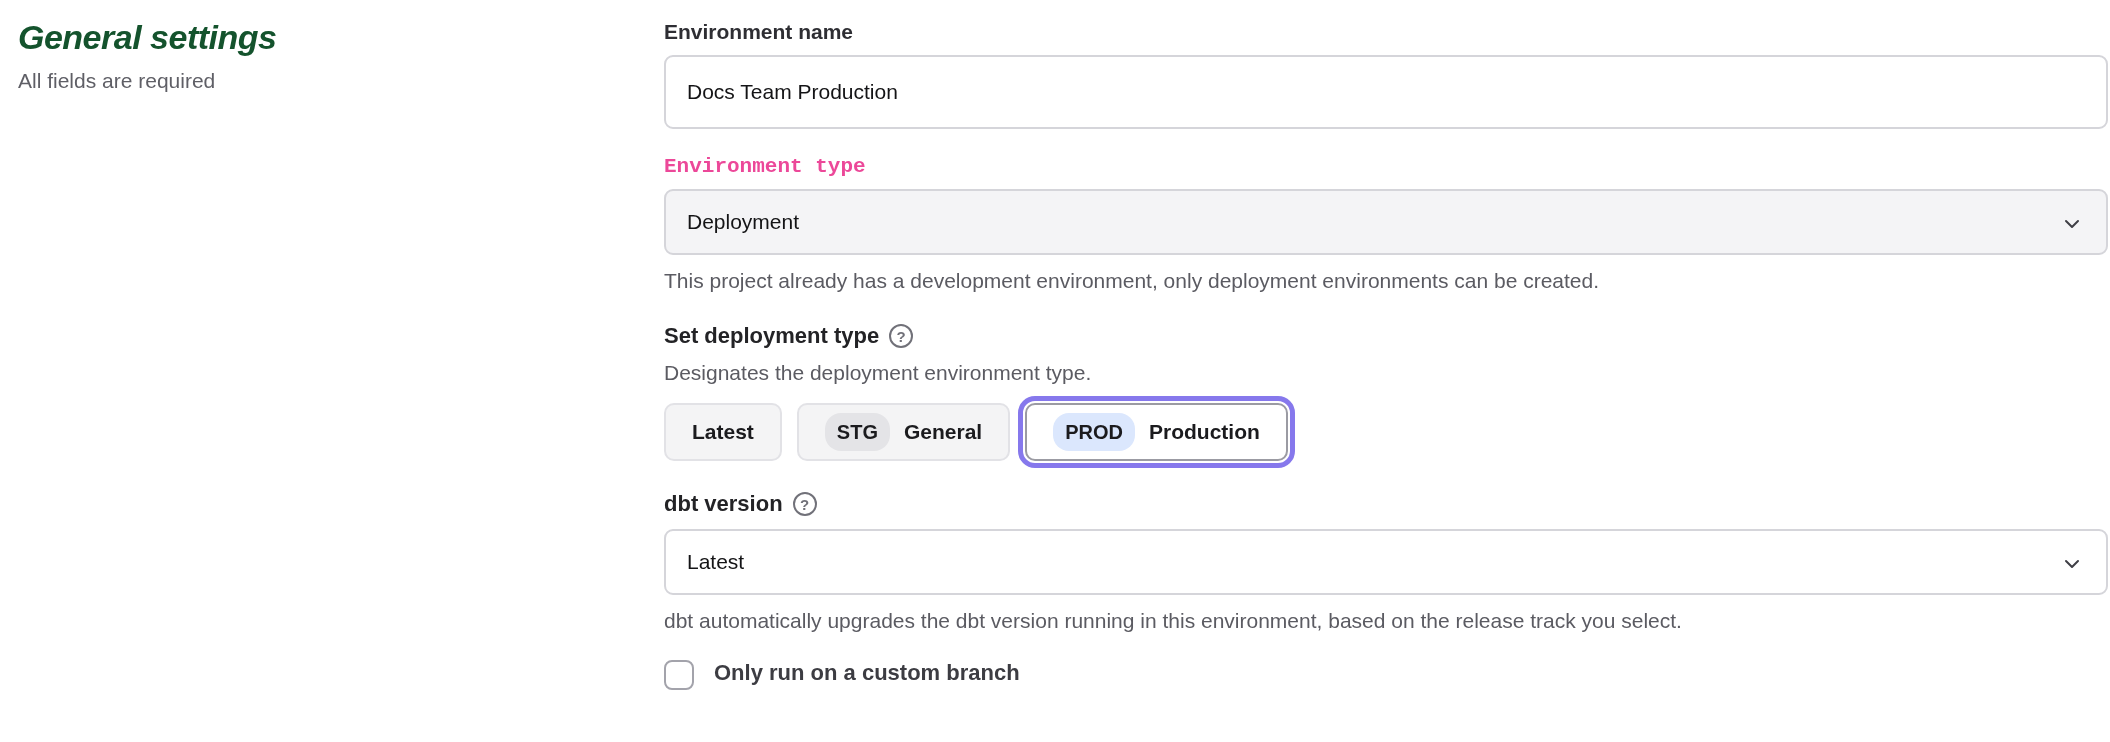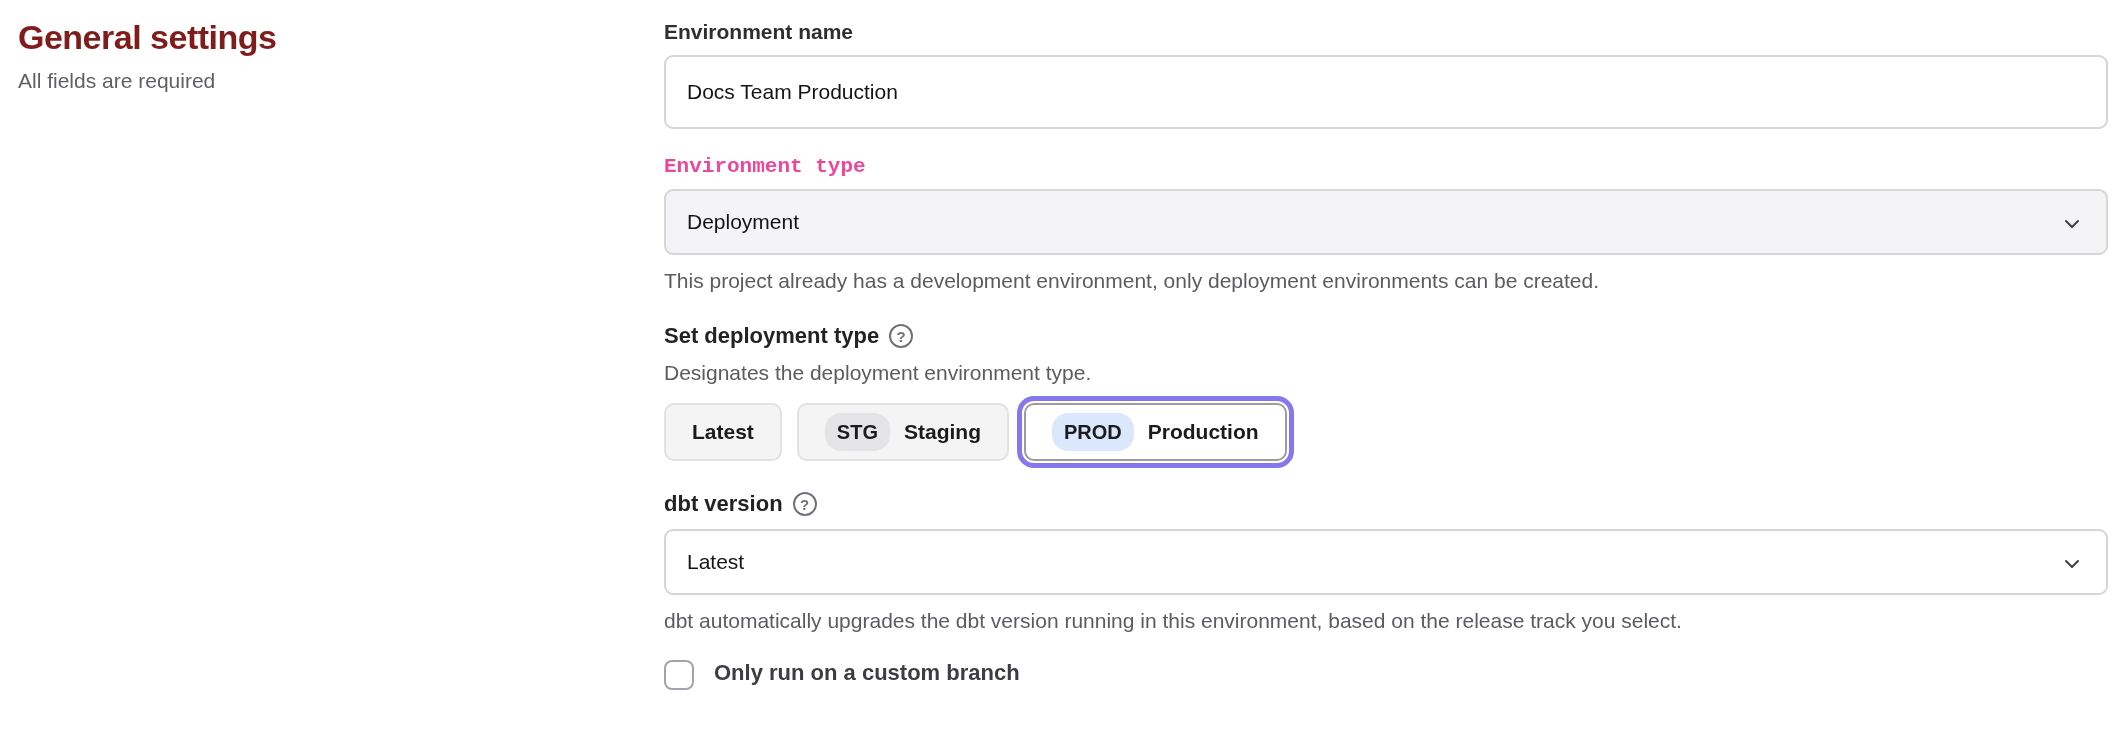--- a/index.html
+++ b/index.html
@@ -14,21 +14,22 @@
   }
   .page { position: relative; width: 2110px; height: 742px; }
 
   
   .left-panel { position: absolute; left: 18px; top: 18px; width: 560px; }
   .page-title {
     margin: 0;
     font-size: 34px;
     font-weight: 700;
     letter-spacing: -0.5px;
-    color: #7f1d1d;
+    color: #14532d;
+    font-style: italic;
   }
   .page-subtitle {
     margin: 12px 0 0 0;
     font-size: 21px;
     font-weight: 400;
     color: #5f5f66;
   }
 
   
   .form-panel { position: absolute; left: 664px; top: 20px; width: 1444px; }
@@ -200,21 +201,21 @@
         <span>Set deployment type</span>
         <span class="help-icon">?</span>
       </div>
       <p class="section-desc">Designates the deployment environment type.</p>
       <div class="button-group">
         <button class="type-button">
           <span>Latest</span>
         </button>
         <button class="type-button">
           <span class="type-badge stg">STG</span>
-          <span>Staging</span>
+          <span>General</span>
         </button>
         <button class="type-button selected">
           <span class="type-badge prod">PROD</span>
           <span>Production</span>
         </button>
       </div>
     </div>
 
     <div class="field" style="margin-bottom:0;">
       <div class="section-label">

